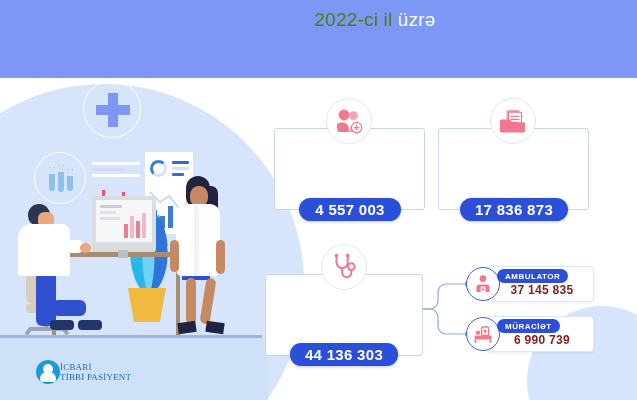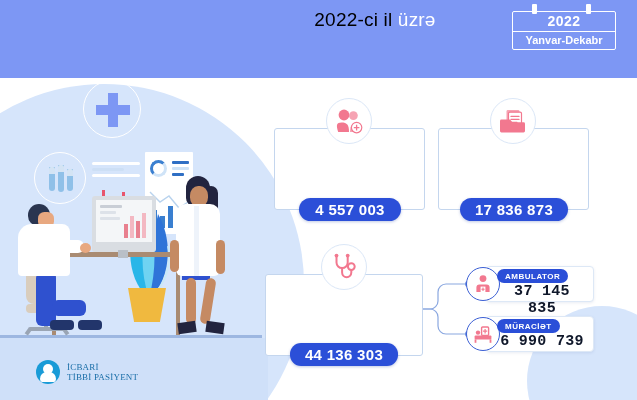--- a/index.html
+++ b/index.html
@@ -14,21 +14,21 @@
   
   .header-band {
     position:absolute; left:0; top:0; width:637px; height:78px;
     background:#7d97f4; z-index:2;
   }
   .title-wrap {
     position:absolute; left:210px; top:8px; width:330px;
     text-align:center; z-index:6; line-height:1.22;
   }
   .title-l1 { font-size:19px; font-weight:400; color:#ffffff; letter-spacing:.2px; }
-  .title-l1 .yr { color:#000000; }
+  .title-l1 .yr { color:#4d7c0f; }
   .title-l2 { font-size:19px; font-weight:400; color:#ffffff; letter-spacing:.2px; }
 
   
   .cal { position:absolute; left:512px; top:4px; width:104px; z-index:7; }
   .cal-rings { position:relative; height:7px; }
   .cal-ring { position:absolute; top:0; width:5px; height:10px; background:#ffffff; border-radius:1px; }
   .cal-ring.l { left:20px; } .cal-ring.r { left:74px; }
   .cal-body { border:1.6px solid #ffffff; border-radius:2px; }
   .cal-year {
     text-align:center; color:#ffffff; font-size:14px; font-weight:700;
@@ -120,21 +120,21 @@
   .w-face { position:absolute; left:190px; top:186px; width:18px; height:21px; background:#c58a63; border-radius:45%; z-index:5; }
   .w-top { position:absolute; left:185px; top:206px; width:22px; height:40px; background:#f16b85; border-radius:6px 6px 0 0; z-index:4; }
   .w-coat { position:absolute; left:176px; top:204px; width:44px; height:72px; background:#ffffff; border-radius:10px 10px 6px 6px; z-index:5; }
   .w-coat-split { position:absolute; left:194px; top:206px; width:5px; height:70px; background:#eef3fa; z-index:6; }
   .w-skirt { position:absolute; left:182px; top:248px; width:28px; height:32px; background:#2f51cf; z-index:4; }
   .w-arm { position:absolute; width:9px; background:#c58a63; border-radius:5px; z-index:5; }
   .w-leg { position:absolute; width:10px; background:#c58a63; border-radius:5px; z-index:4; }
   .w-shoe { position:absolute; top:322px; height:11px; background:#22243f; z-index:5; }
 
   
-  .logo { position:absolute; left:36px; top:360px; z-index:8; display:flex; align-items:center; gap:7px; }
+  .logo { position:absolute; left:36px; top:360px; z-index:8; display:flex; align-items:center; }
   .logo-mark { width:24px; height:24px; border-radius:50%; background:#199bd7; position:relative; }
   .logo-mark::before {
     content:""; position:absolute; left:7px; top:4px; width:10px; height:10px;
     border-radius:50%; background:#ffffff;
   }
   .logo-mark::after {
     content:""; position:absolute; left:4px; top:12px; width:16px; height:10px;
     border-radius:8px 8px 4px 4px; background:#ffffff;
   }
   .logo-txt { line-height:1.12; color:#1a6ea8; }
@@ -177,22 +177,22 @@
     position:absolute; width:34px; height:34px; border-radius:50%;
     background:#ffffff; border:1.6px solid #3b5fd4; z-index:8;
     display:flex; align-items:center; justify-content:center;
   }
   .sub-tag {
     position:absolute; background:#2b4fd8; border-radius:9px; height:14px;
     color:#ffffff; font-size:8px; font-weight:700; letter-spacing:.5px; z-index:8;
     display:flex; align-items:center; justify-content:center; padding:0 8px;
   }
   .sub-val {
-    position:absolute; color:#0f172a; font-size:15px; font-weight:700;
-    letter-spacing:.3px; z-index:7;font-family:Liberation Mono, monospace;
+    position:absolute; color:#7f1d1d; font-size:12px; font-weight:700;
+    letter-spacing:.3px; z-index:7;
   }
   .connector { position:absolute; z-index:4; }
   .dot { position:absolute; width:6px; height:6px; border-radius:50%; background:#6b8fe0; z-index:6; }
 </style>
 </head>
 <body>
 
 <div id="stage">
 
   <div class="left-blob-ring"></div>
@@ -313,30 +313,20 @@
 
   <div class="br-circle"></div>
 
   <div class="header-band"></div>
   <div class="title-wrap">
     <div class="title-l1">
       <span class="yr">2022-ci il</span><span> üzrə</span>
     </div>
   </div>
 
-  <div class="cal">
-    <div class="cal-rings">
-      <div class="cal-ring l"></div>
-        <div class="cal-ring r"></div>
-    </div>
-    <div class="cal-body">
-      <div class="cal-year">2022</div>
-      <div class="cal-range">Yanvar-Dekabr</div>
-    </div>
-  </div>
 
   <div class="card" style="left:274px; top:128px; width:151px; height:82px;"></div>
   <div class="icon-bubble" style="left:326px; top:98px;">
     <svg width="28" height="26" viewBox="0 0 28 26">
       <circle cx="9" cy="7" r="5.4" fill="#f2788f"></circle>
       <circle cx="18.4" cy="7.6" r="4.4" fill="#f6a3b3"></circle>
       <path d="M12 24 C12 17 10 14.6 4.6 14.6 C-0.8 14.6 -1 17.6 1.2 24 Z" fill="#f2788f" transform="translate(2,0)"></path>
       <path d="M15 24 C15 17.6 17 15.4 21 15.4 C25 15.4 26 18 25 24 Z" fill="#f6a3b3"></path>
       <circle cx="21.6" cy="19.6" r="5.2" fill="#ffffff" stroke="#f2788f" stroke-width="1.2"></circle>
       <path d="M21.6 16.8 v5.6 M18.8 19.6 h5.6" stroke="#f2788f" stroke-width="1.3"></path>

